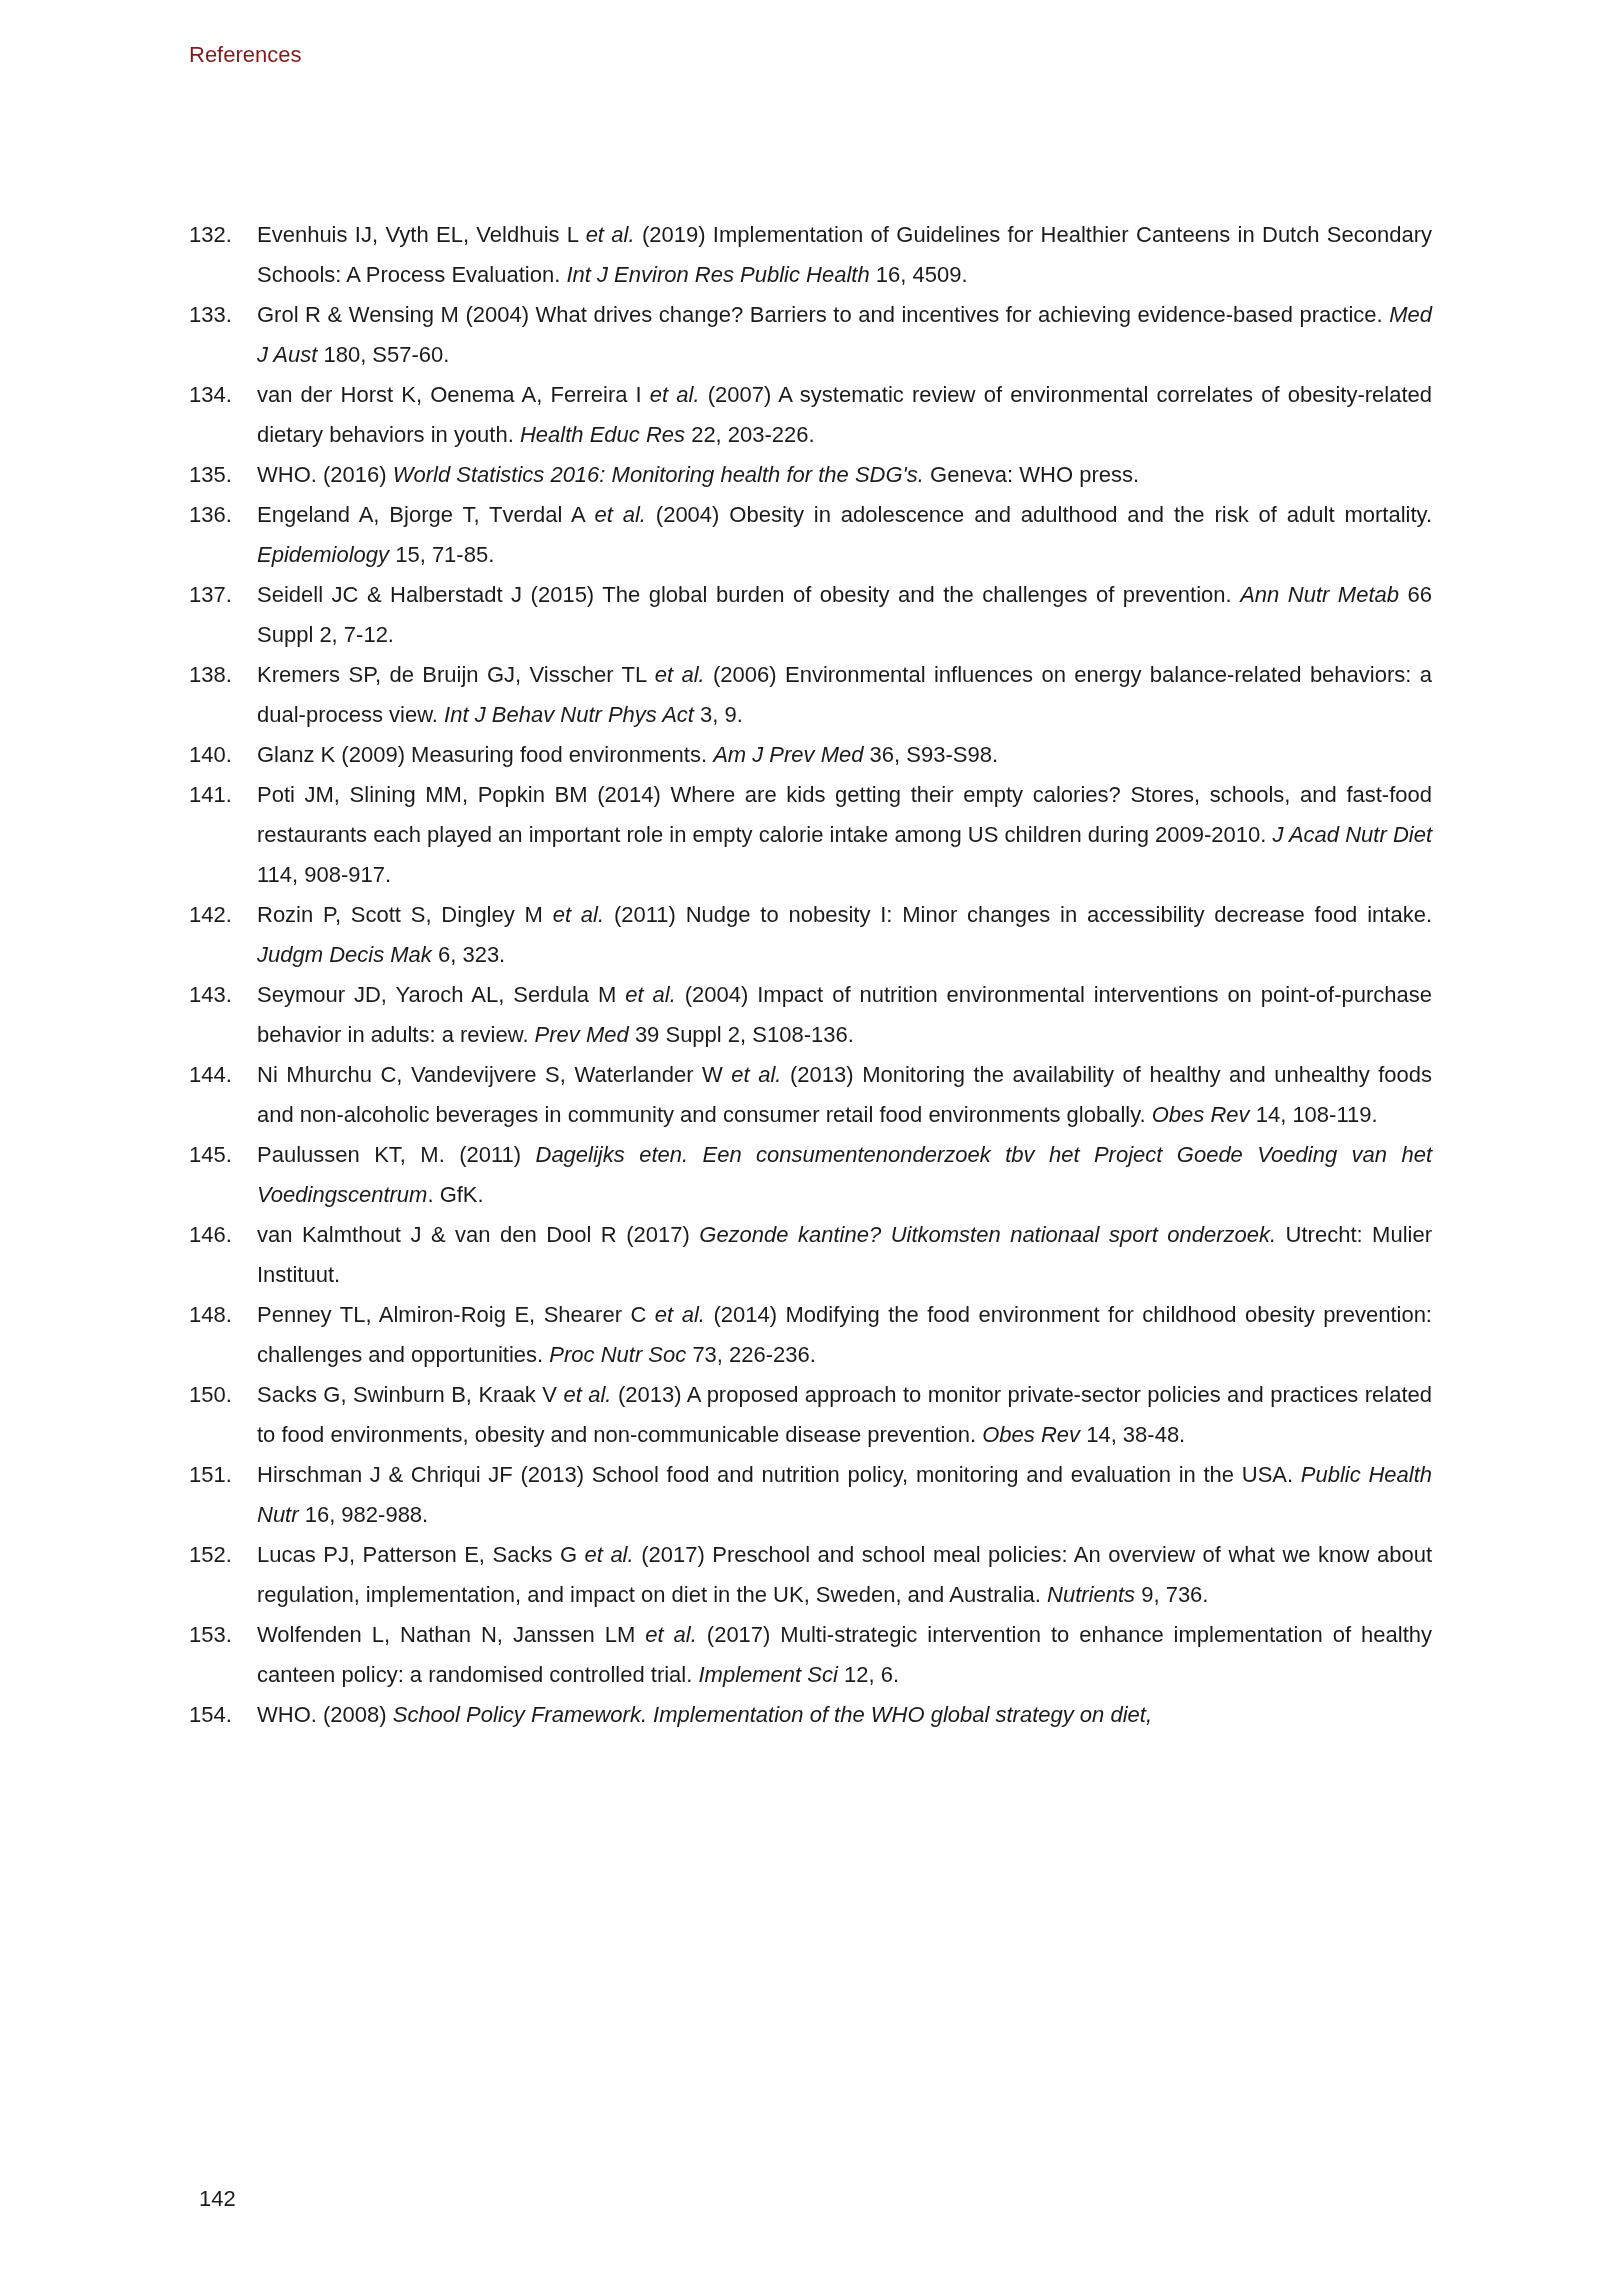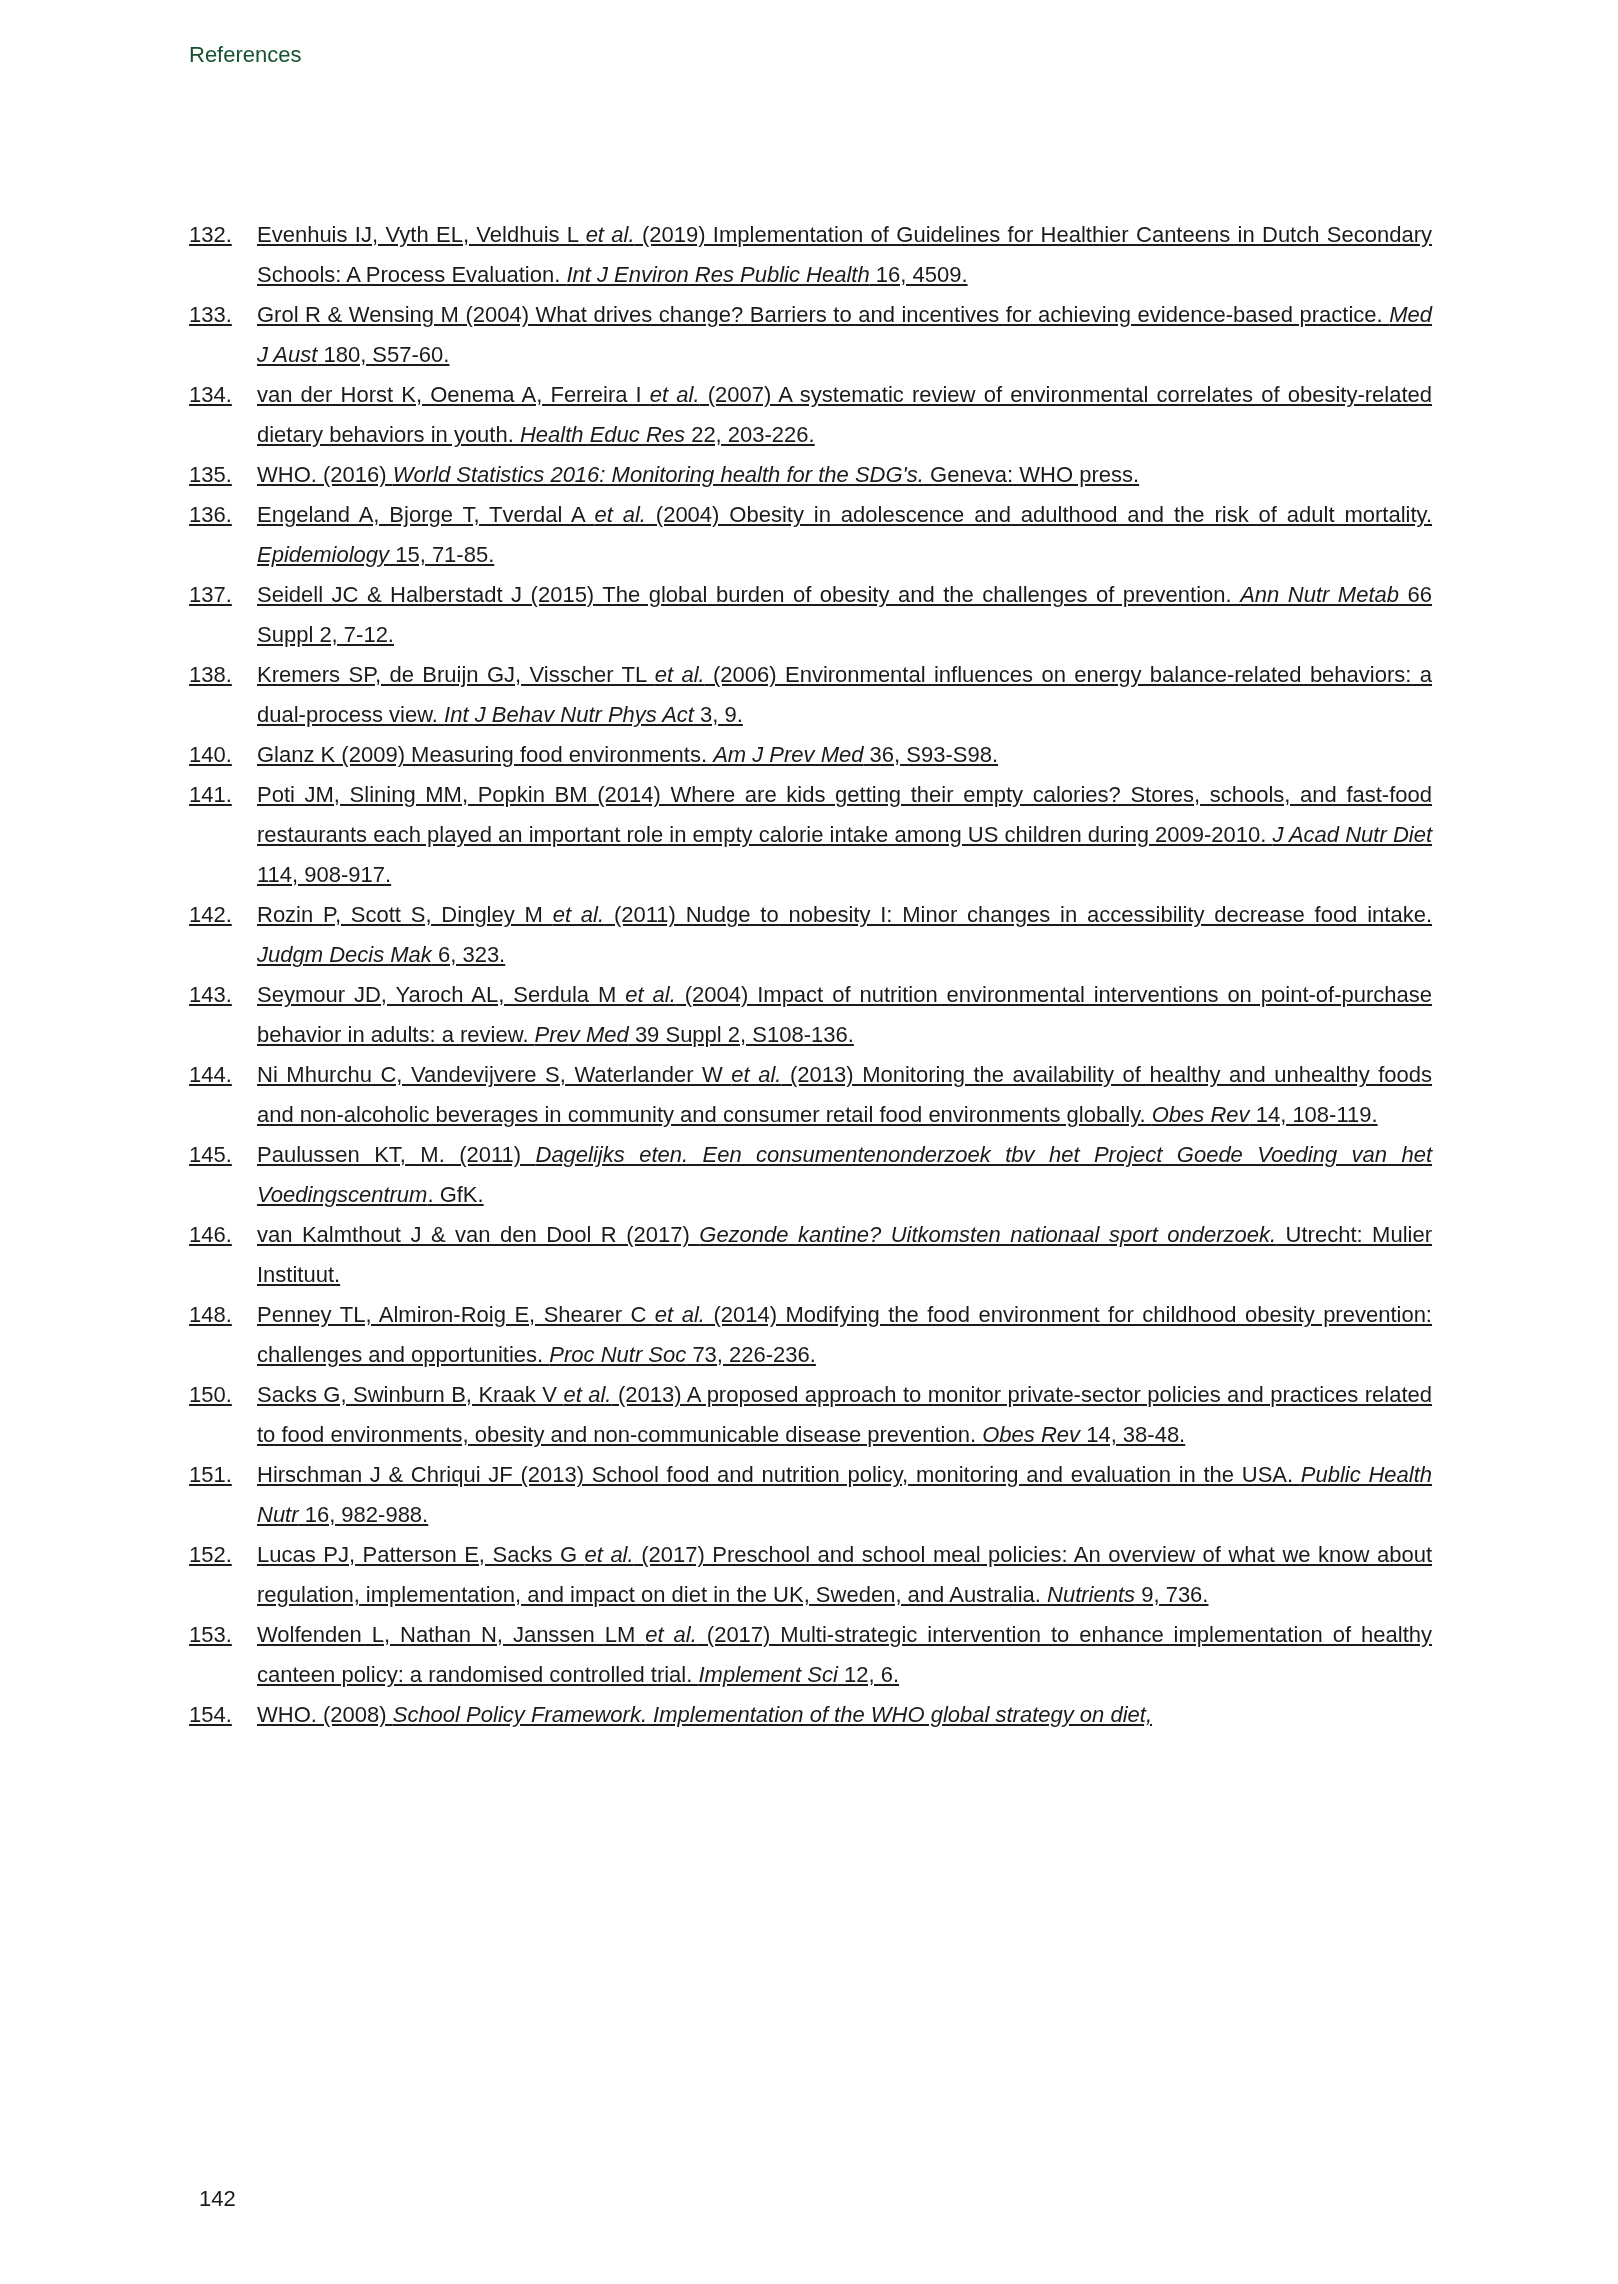--- a/index.html
+++ b/index.html
@@ -12,28 +12,27 @@
     color: #1b1b1b;
     font-family: "Liberation Sans", sans-serif;
     overflow: hidden;
   }
   .header {
     position: absolute;
     left: 189px;
     top: 40px;
     font-size: 22px;
     line-height: 30px;
-    color: #14532d;
+    color: #7f1d1d;
   }
   .refs {
     position: absolute;
     left: 189px;
     top: 215px;
     width: 1243px;
-    text-decoration: underline;
   }
   .ref-item {
     display: flex;
     font-size: 22px;
     line-height: 40px;
   }
   .ref-num {
     flex: 0 0 68px;
     width: 68px;
   }

